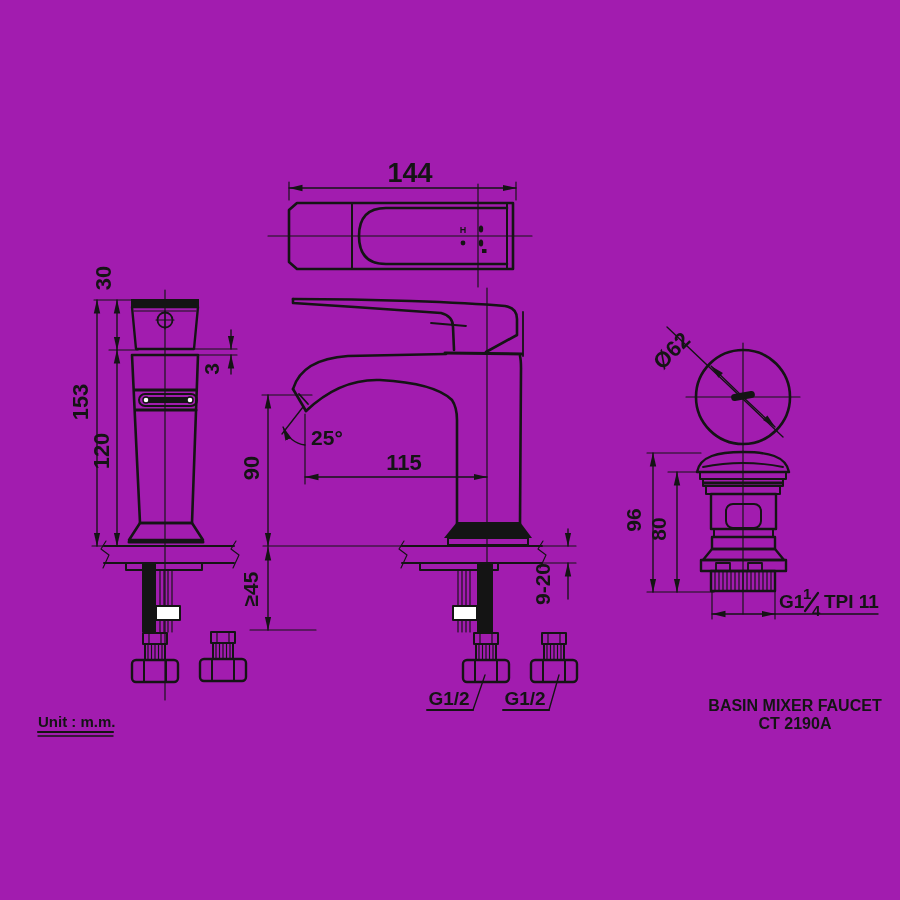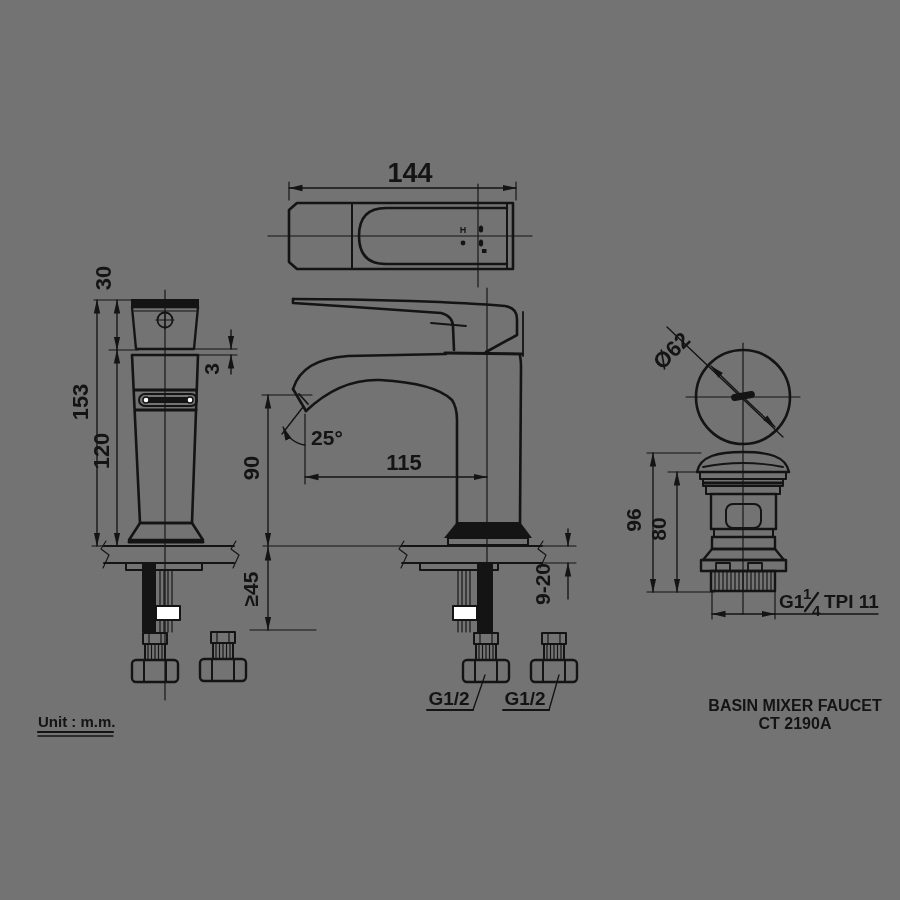--- a/index.html
+++ b/index.html
@@ -1,16 +1,16 @@
 <!DOCTYPE html>
 <html><head>
 <meta charset="utf-8">
 <style>
   html,body{margin:0;padding:0;background:#ffffff;width:900px;height:900px;}
-  #stage{position:relative;width:900px;height:900px;background:#737373;}
+  #stage{position:relative;width:900px;height:900px;background:#a21caf;}
   svg{display:block;}
   .o3{stroke-width:3;fill:none}
   .o26{stroke-width:2.6;fill:none}
   .o24{stroke-width:2.4;fill:none}
   .o2{stroke-width:2;fill:none}
   .o18{stroke-width:1.8;fill:none}
   .thin{stroke-width:1.15;fill:none}
   .dim{stroke-width:1.35;fill:none;marker-start:url(#arr);marker-end:url(#arr)}
   .dime{stroke-width:1.35;fill:none;marker-end:url(#arr)}
   .dln{stroke-width:1.35;fill:none}

